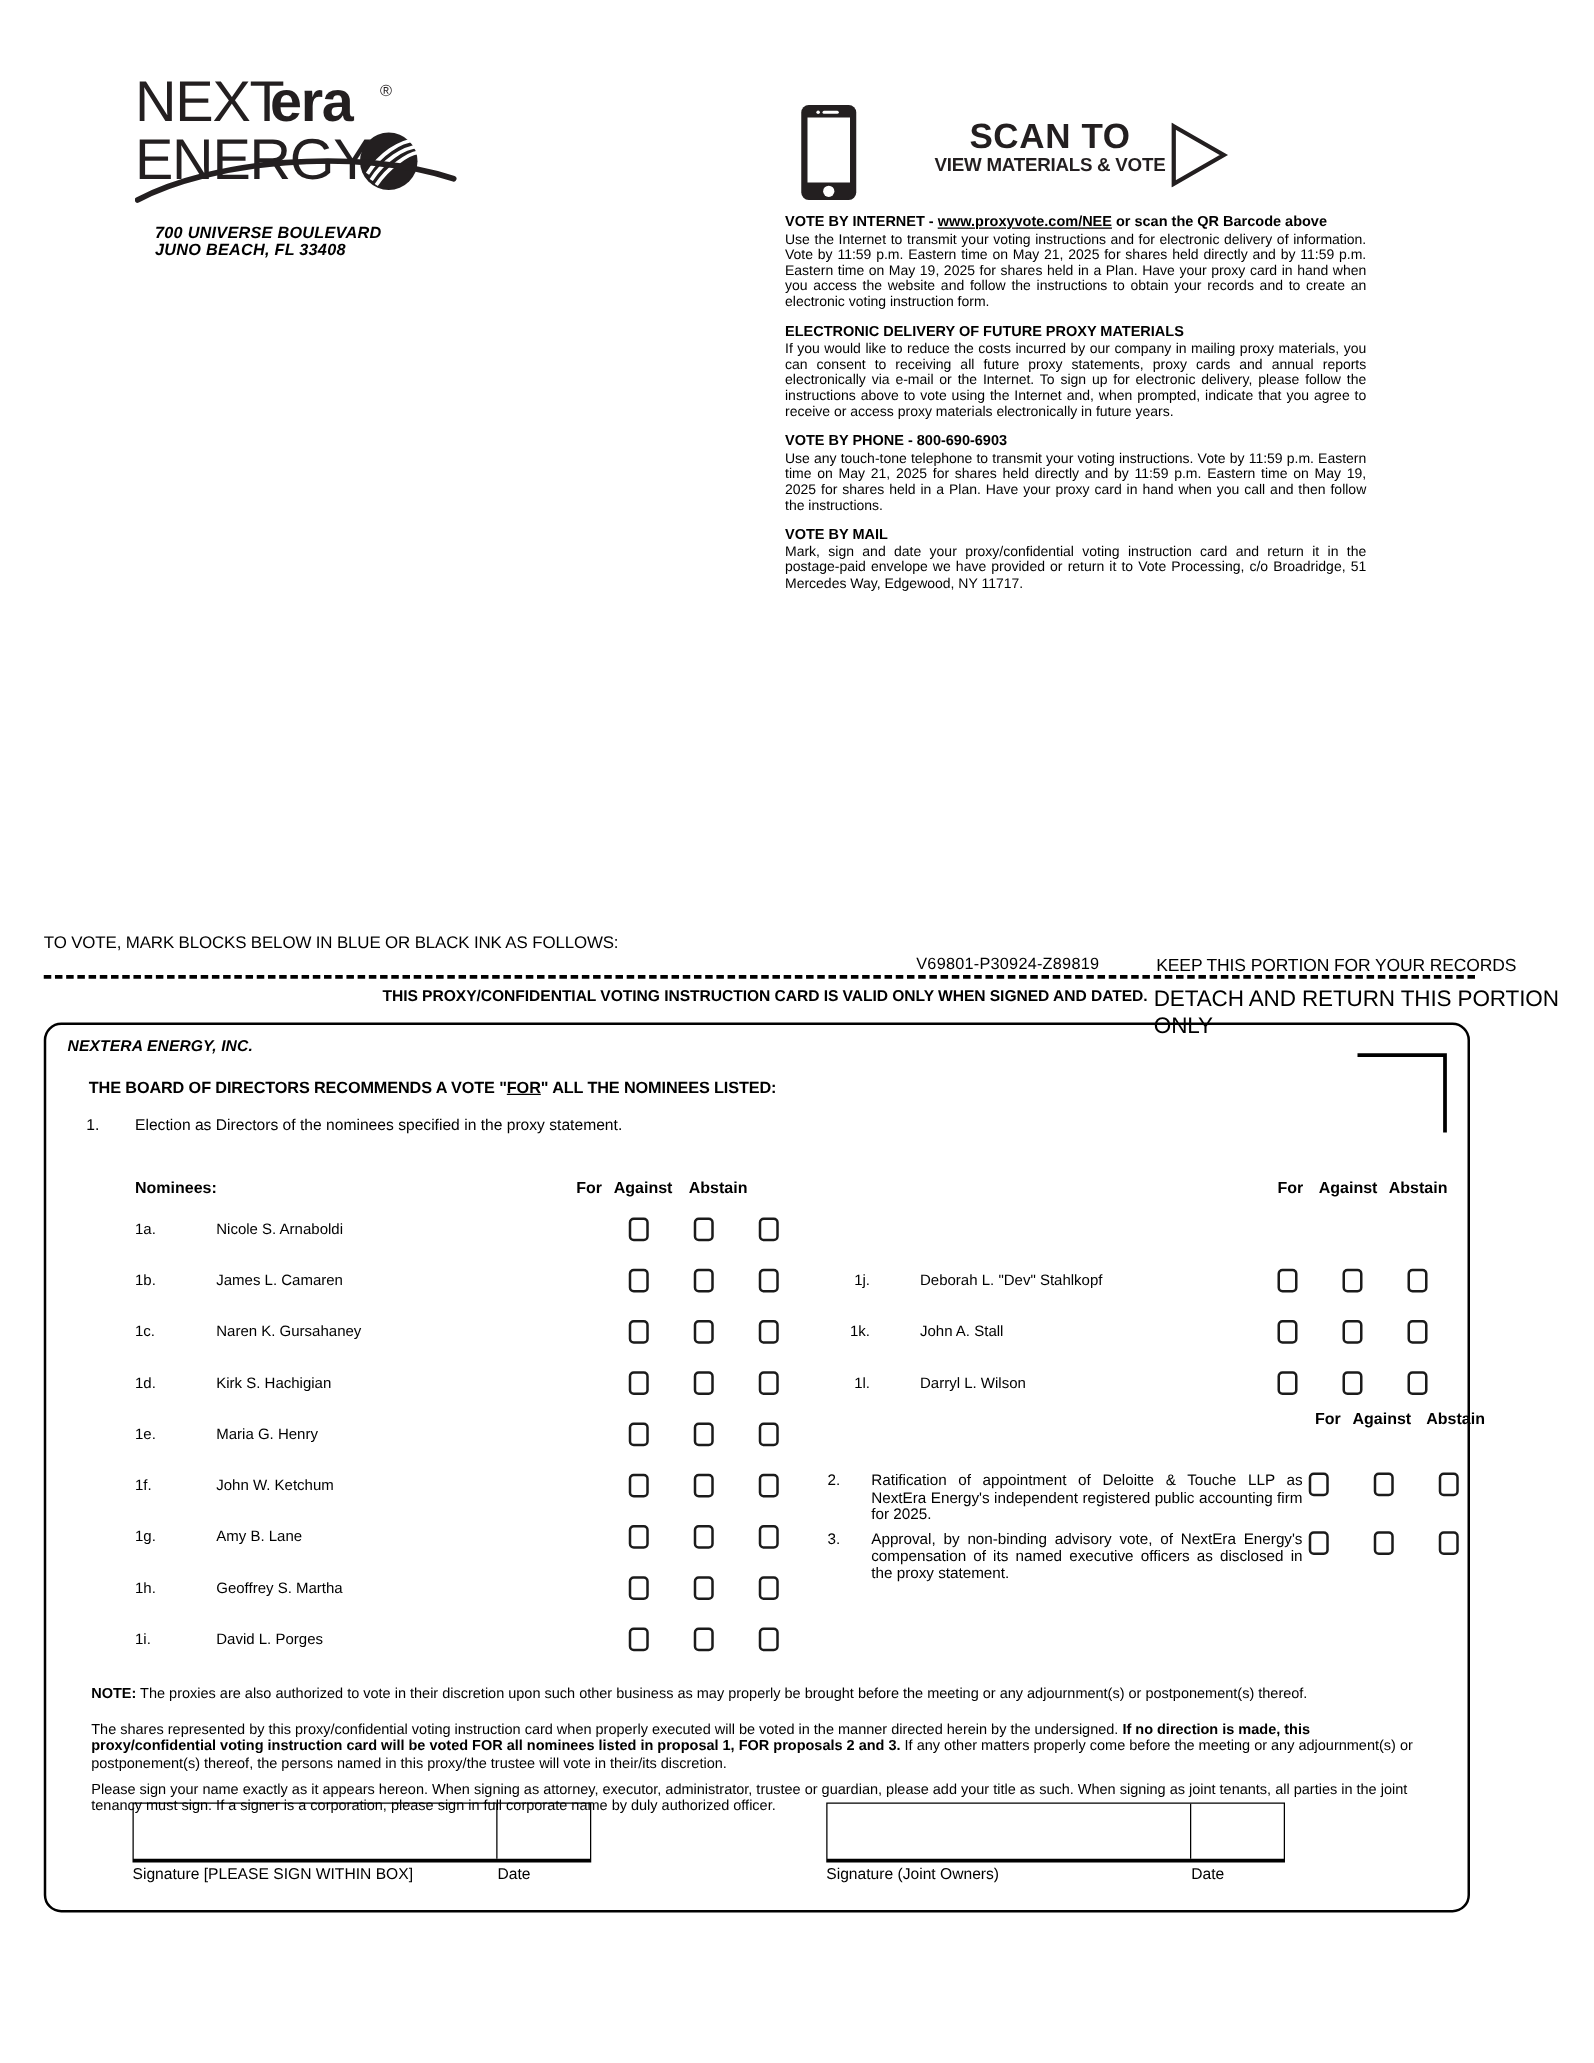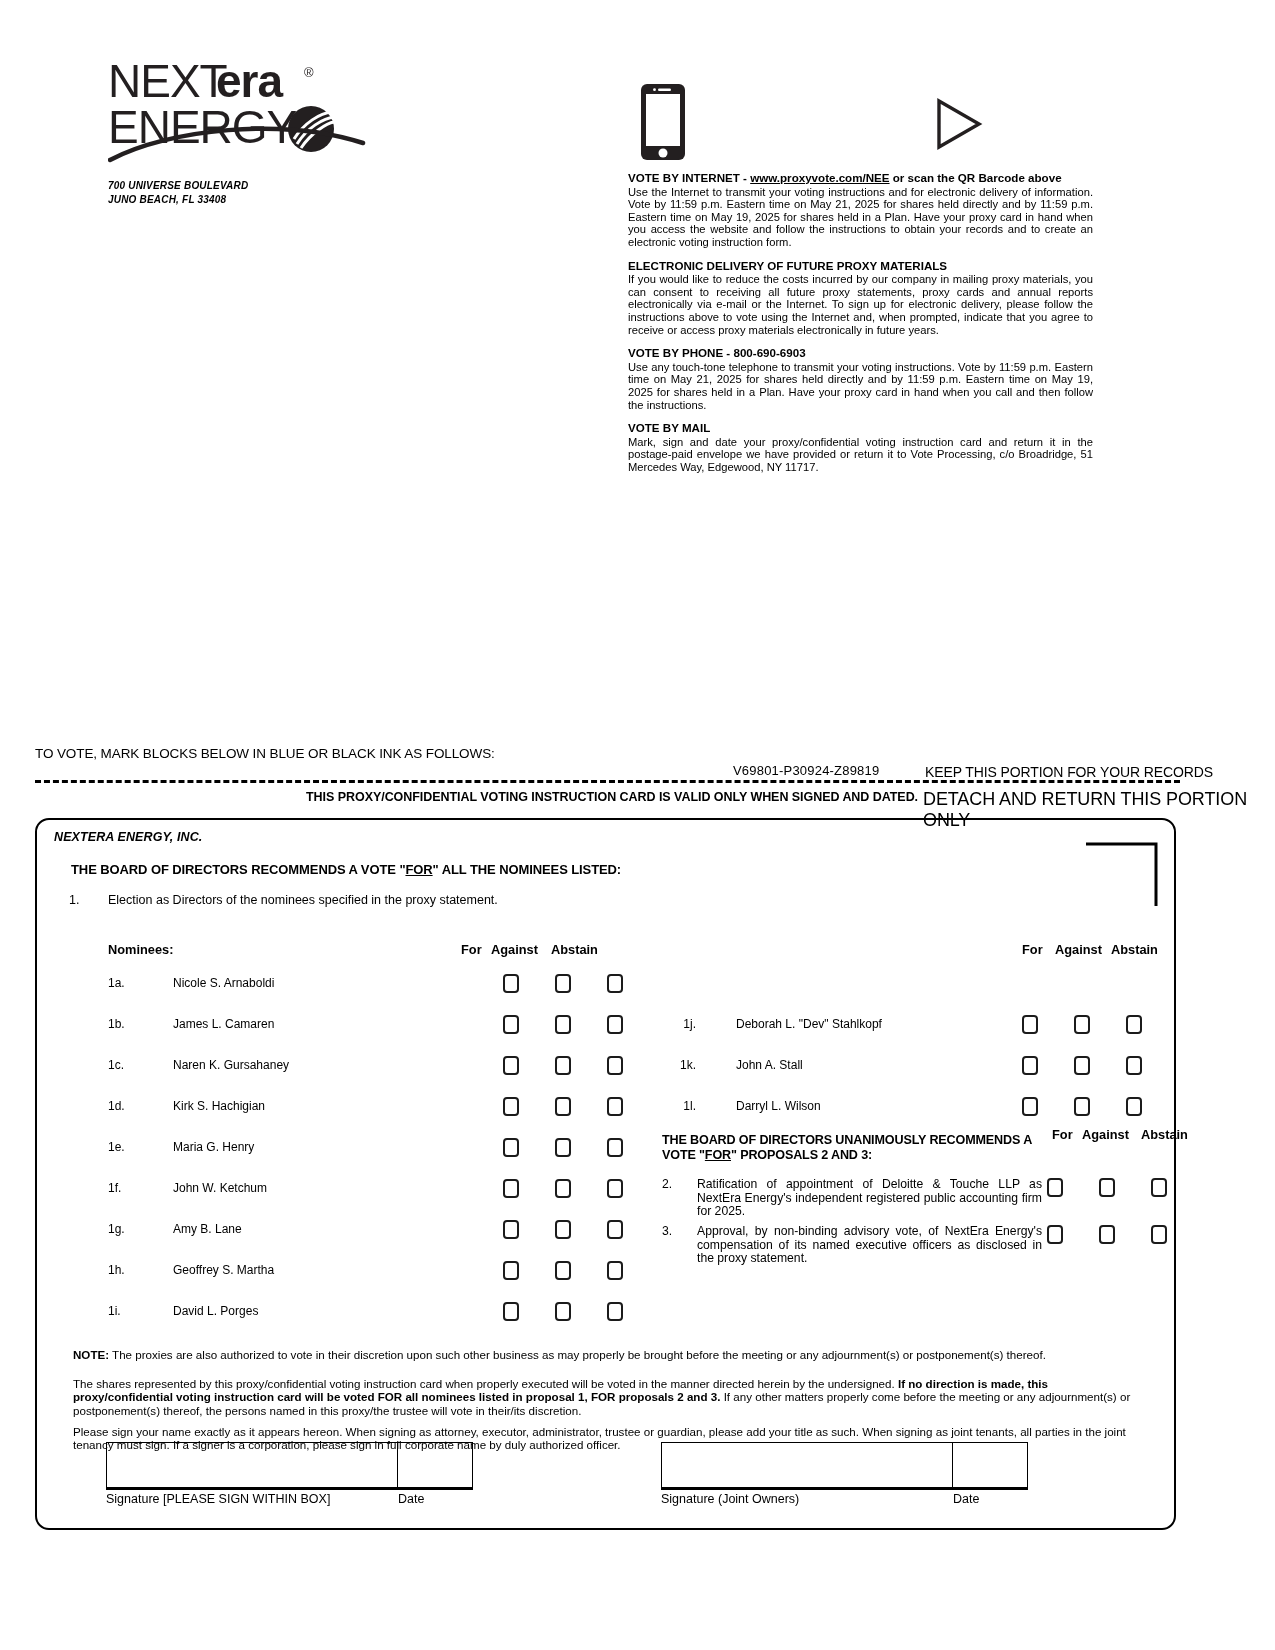--- a/index.html
+++ b/index.html
@@ -28,25 +28,25 @@
   .logo-block {
     position: absolute;
     left: 108px;
     top: 55px;
     width: 300px;
   }
   .logo-svg { display: block; }
   .addr {
     font-style: italic;
     font-weight: bold;
-    font-size: 10px;
+    font-size: 13px;
     letter-spacing: 0.2px;
     line-height: 14px;
     margin-top: 14px;
-    margin-left: 0;
+    margin-left: 16px;
   }
 
   
   .scan-banner {
     position: absolute;
     left: 630px;
     top: 78px;
     width: 360px;
     height: 85px;
   }
@@ -386,20 +386,24 @@
   </div>
 
   <div class="scan-banner">
     <svg class="phone-icon" width="48" height="80" viewBox="0 0 48 80">
       <rect x="2" y="2" width="44" height="76" rx="6" ry="6" fill="#231f20"></rect>
       <rect x="7" y="12" width="34" height="52" fill="#ffffff"></rect>
       <circle cx="24" cy="71" r="4.5" fill="#ffffff"></circle>
       <rect x="19" y="6.5" width="13" height="2.4" rx="1.2" fill="#ffffff"></rect>
       <circle cx="15.5" cy="7.7" r="1.4" fill="#ffffff"></circle>
     </svg>
+    <div class="scan-text">
+      <div class="scan-to">SCAN TO</div>
+      <div class="scan-sub">VIEW MATERIALS &amp; VOTE</div>
+    </div>
     <svg class="play-triangle" width="48" height="52" viewBox="0 0 48 52">
       <path d="M4 3 L44 26 L4 49 Z" fill="none" stroke="#231f20" stroke-width="3.4"></path>
     </svg>
   </div>
 
   <div class="instructions">
 
     <div class="hd"><span>VOTE BY INTERNET - </span><a class="url" href="#">www.proxyvote.com/NEE</a><span> or scan the QR Barcode above</span></div>
     <div class="body">Use the Internet to transmit your voting instructions and for electronic delivery of information. Vote by 11:59 p.m. Eastern time on May 21, 2025 for shares held directly and by 11:59 p.m. Eastern time on May 19, 2025 for shares held in a Plan. Have your proxy card in hand when you access the website and follow the instructions to obtain your records and to create an electronic voting instruction form.</div>
 
@@ -522,21 +526,20 @@
     <span class="box bx-ab"></span>
   </div>
   <div class="nom-row-r" style="top:277px">
     <span class="nom-key">1l.</span>
     <span class="nom-name">Darryl L. Wilson</span>
     <span class="box bx-for"></span>
     <span class="box bx-ag"></span>
     <span class="box bx-ab"></span>
   </div>
 
-  <div class="bod-rec2"><span>THE BOARD OF DIRECTORS UNANIMOUSLY RECOMMENDS A VOTE "</span><u>FOR</u><span>" PROPOSALS 2 AND 3:</span></div>
 
   <div class="col-hd-right2 col2-for">For</div>
   <div class="col-hd-right2 col2-ag">Against</div>
   <div class="col-hd-right2 col2-ab">Abstain</div>
 
   <div class="prop-row" style="top:358px">
     <span class="p-num">2.</span>
     <span class="p-text">Ratification of appointment of Deloitte &amp; Touche LLP as NextEra Energy's independent registered public accounting firm for 2025.</span>
     <span class="box bx-for"></span>
     <span class="box bx-ag"></span>

